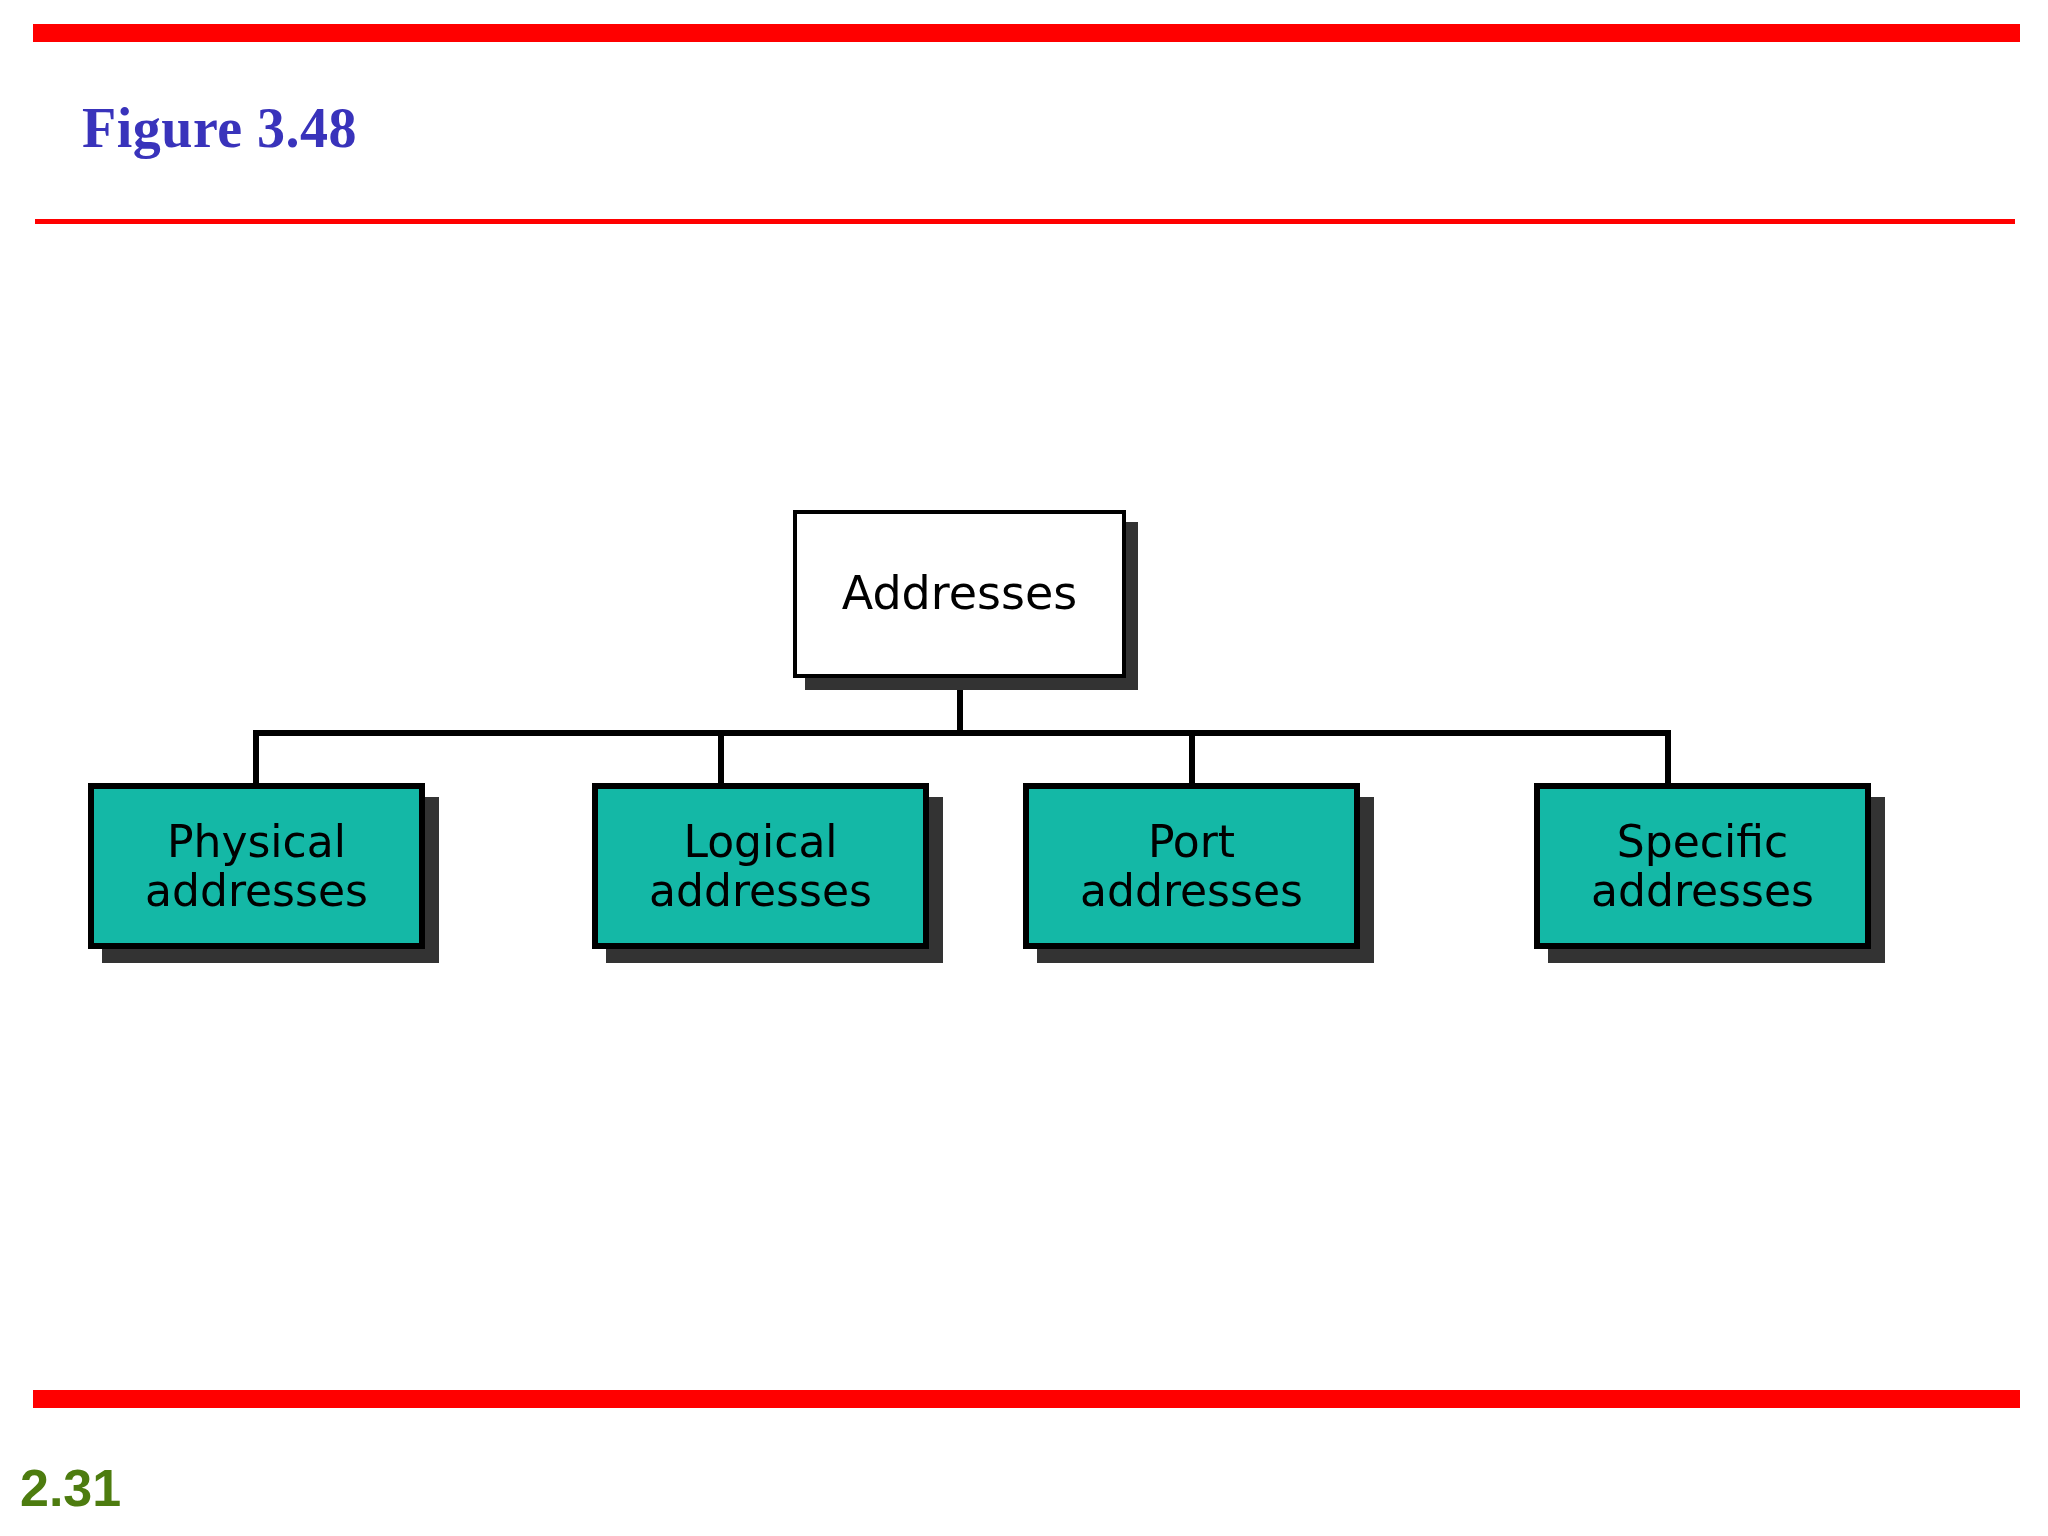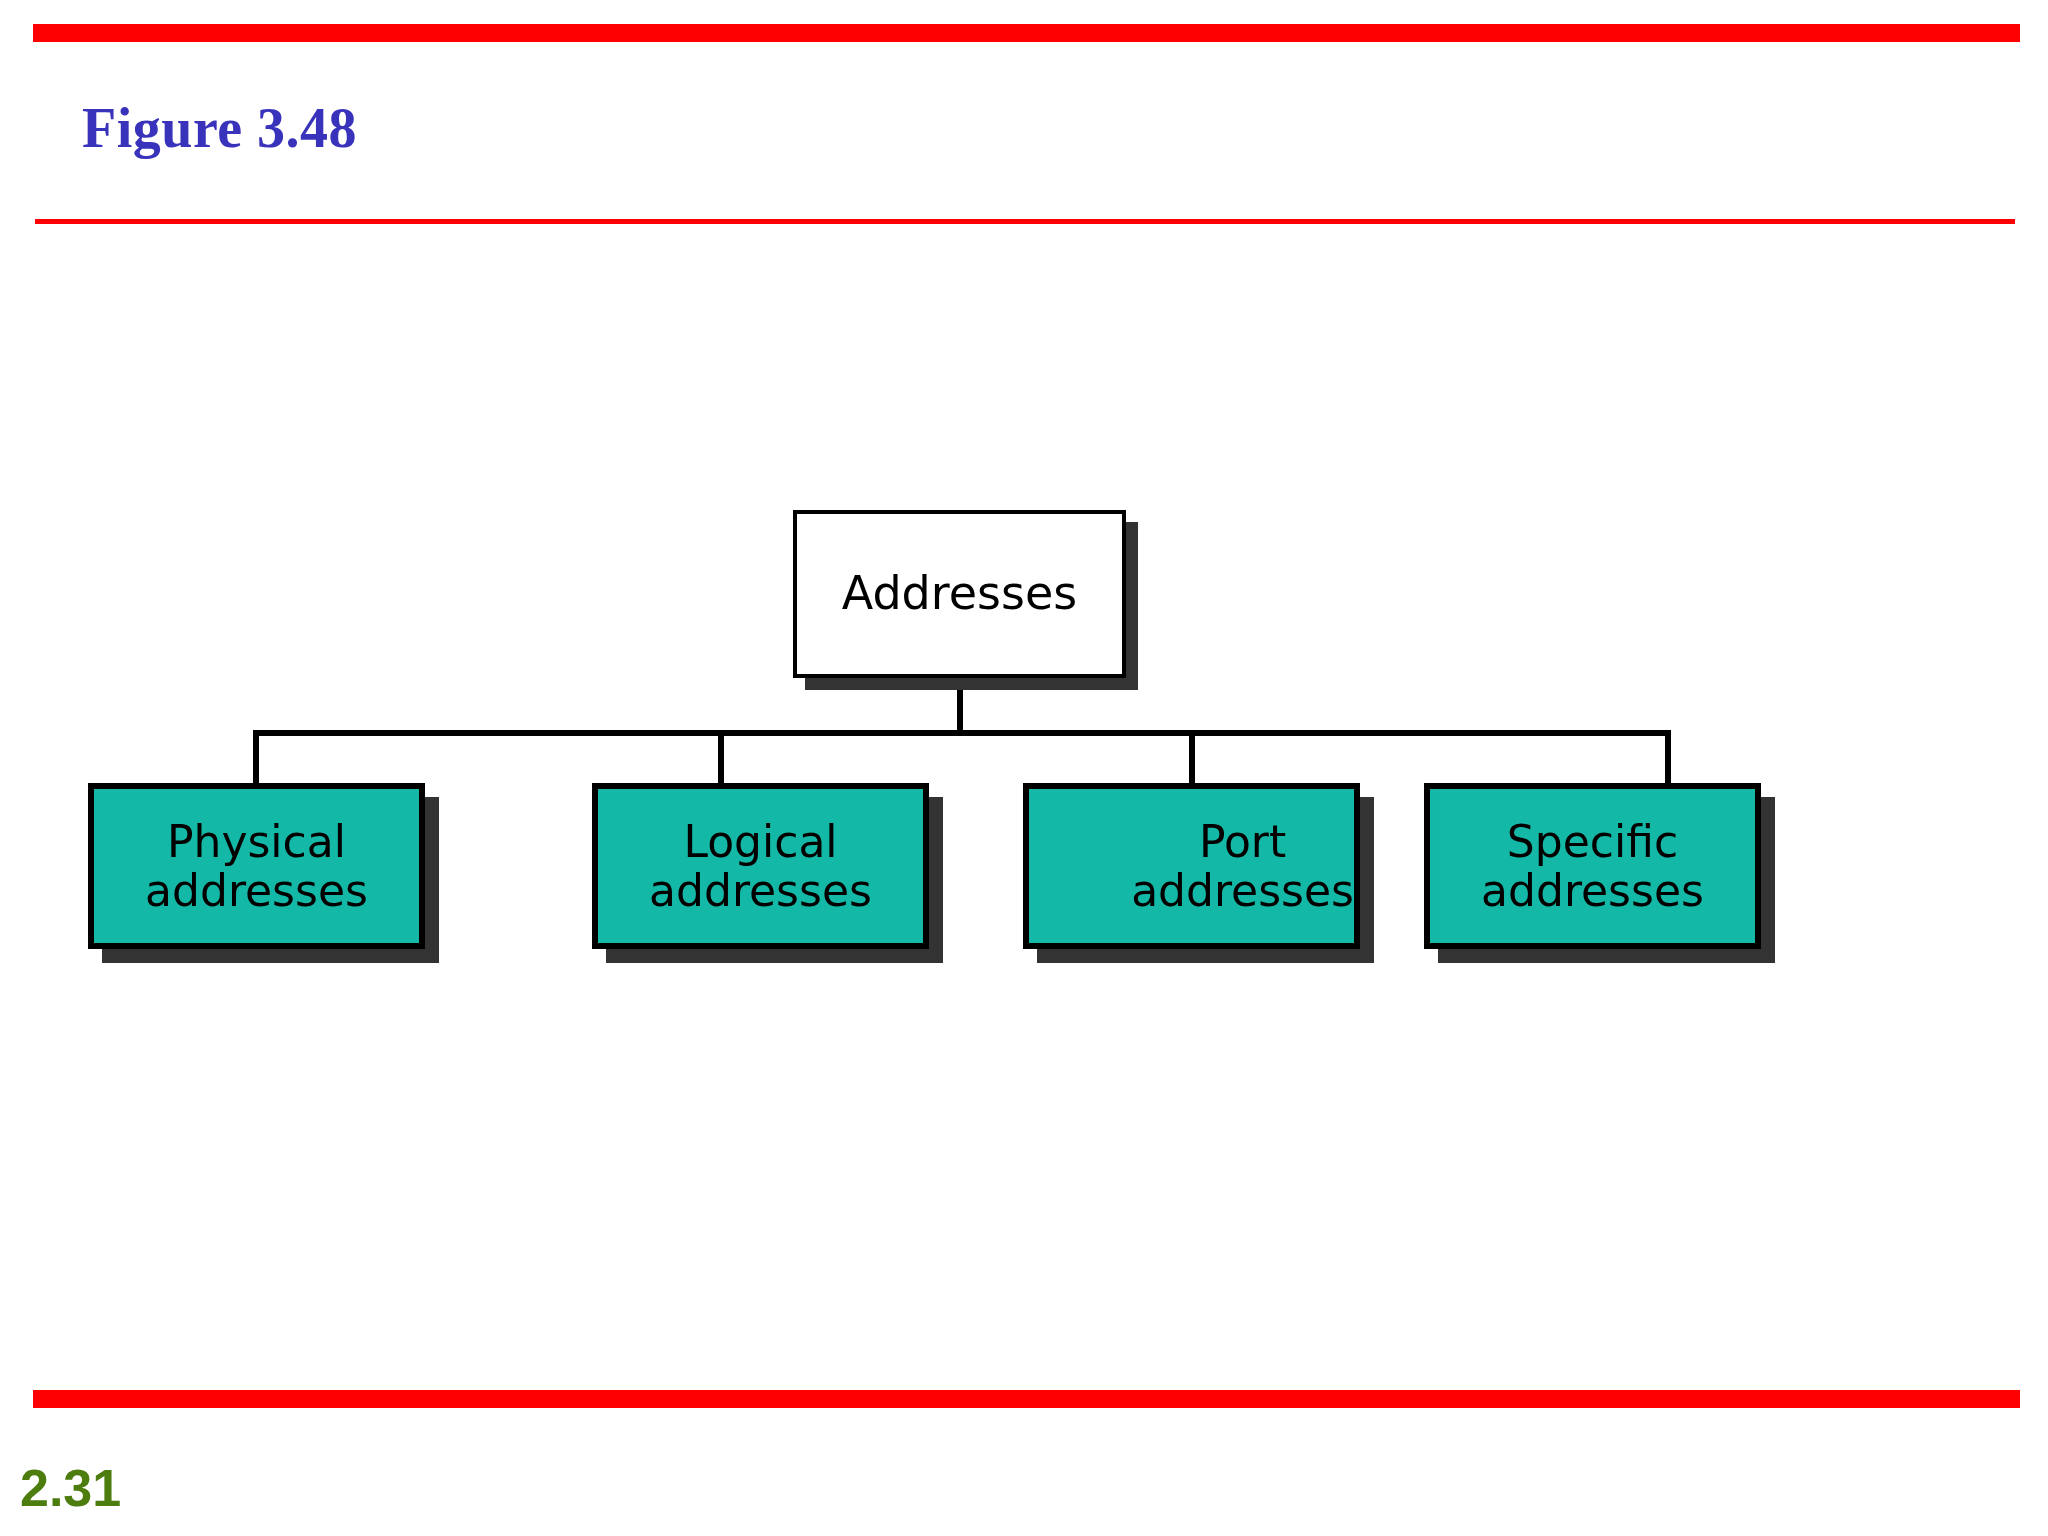--- a/index.html
+++ b/index.html
@@ -125,22 +125,22 @@
     top: 783px;
     width: 337px;
     height: 166px;
     background: #14b8a6;
     border: 6px solid #000000;
     box-shadow: 14px 14px 0 0 #333333;
     font-size: 44px;
   }
   #node-physical { left: 88px; }
   #node-logical  { left: 552px; margin-left: 40px; }
-  #node-port     { left: 1023px; justify-content: flex-end; }
-  #node-specific { left: 1424px; }
+  #node-port     { left: 1023px; }
+  #node-specific { left: 1534px; }
 
   
   .conn {
     position: absolute;
     background: #000000;
     z-index: 1;
   }
   
   #conn-root-stem {
     left: 957px;

